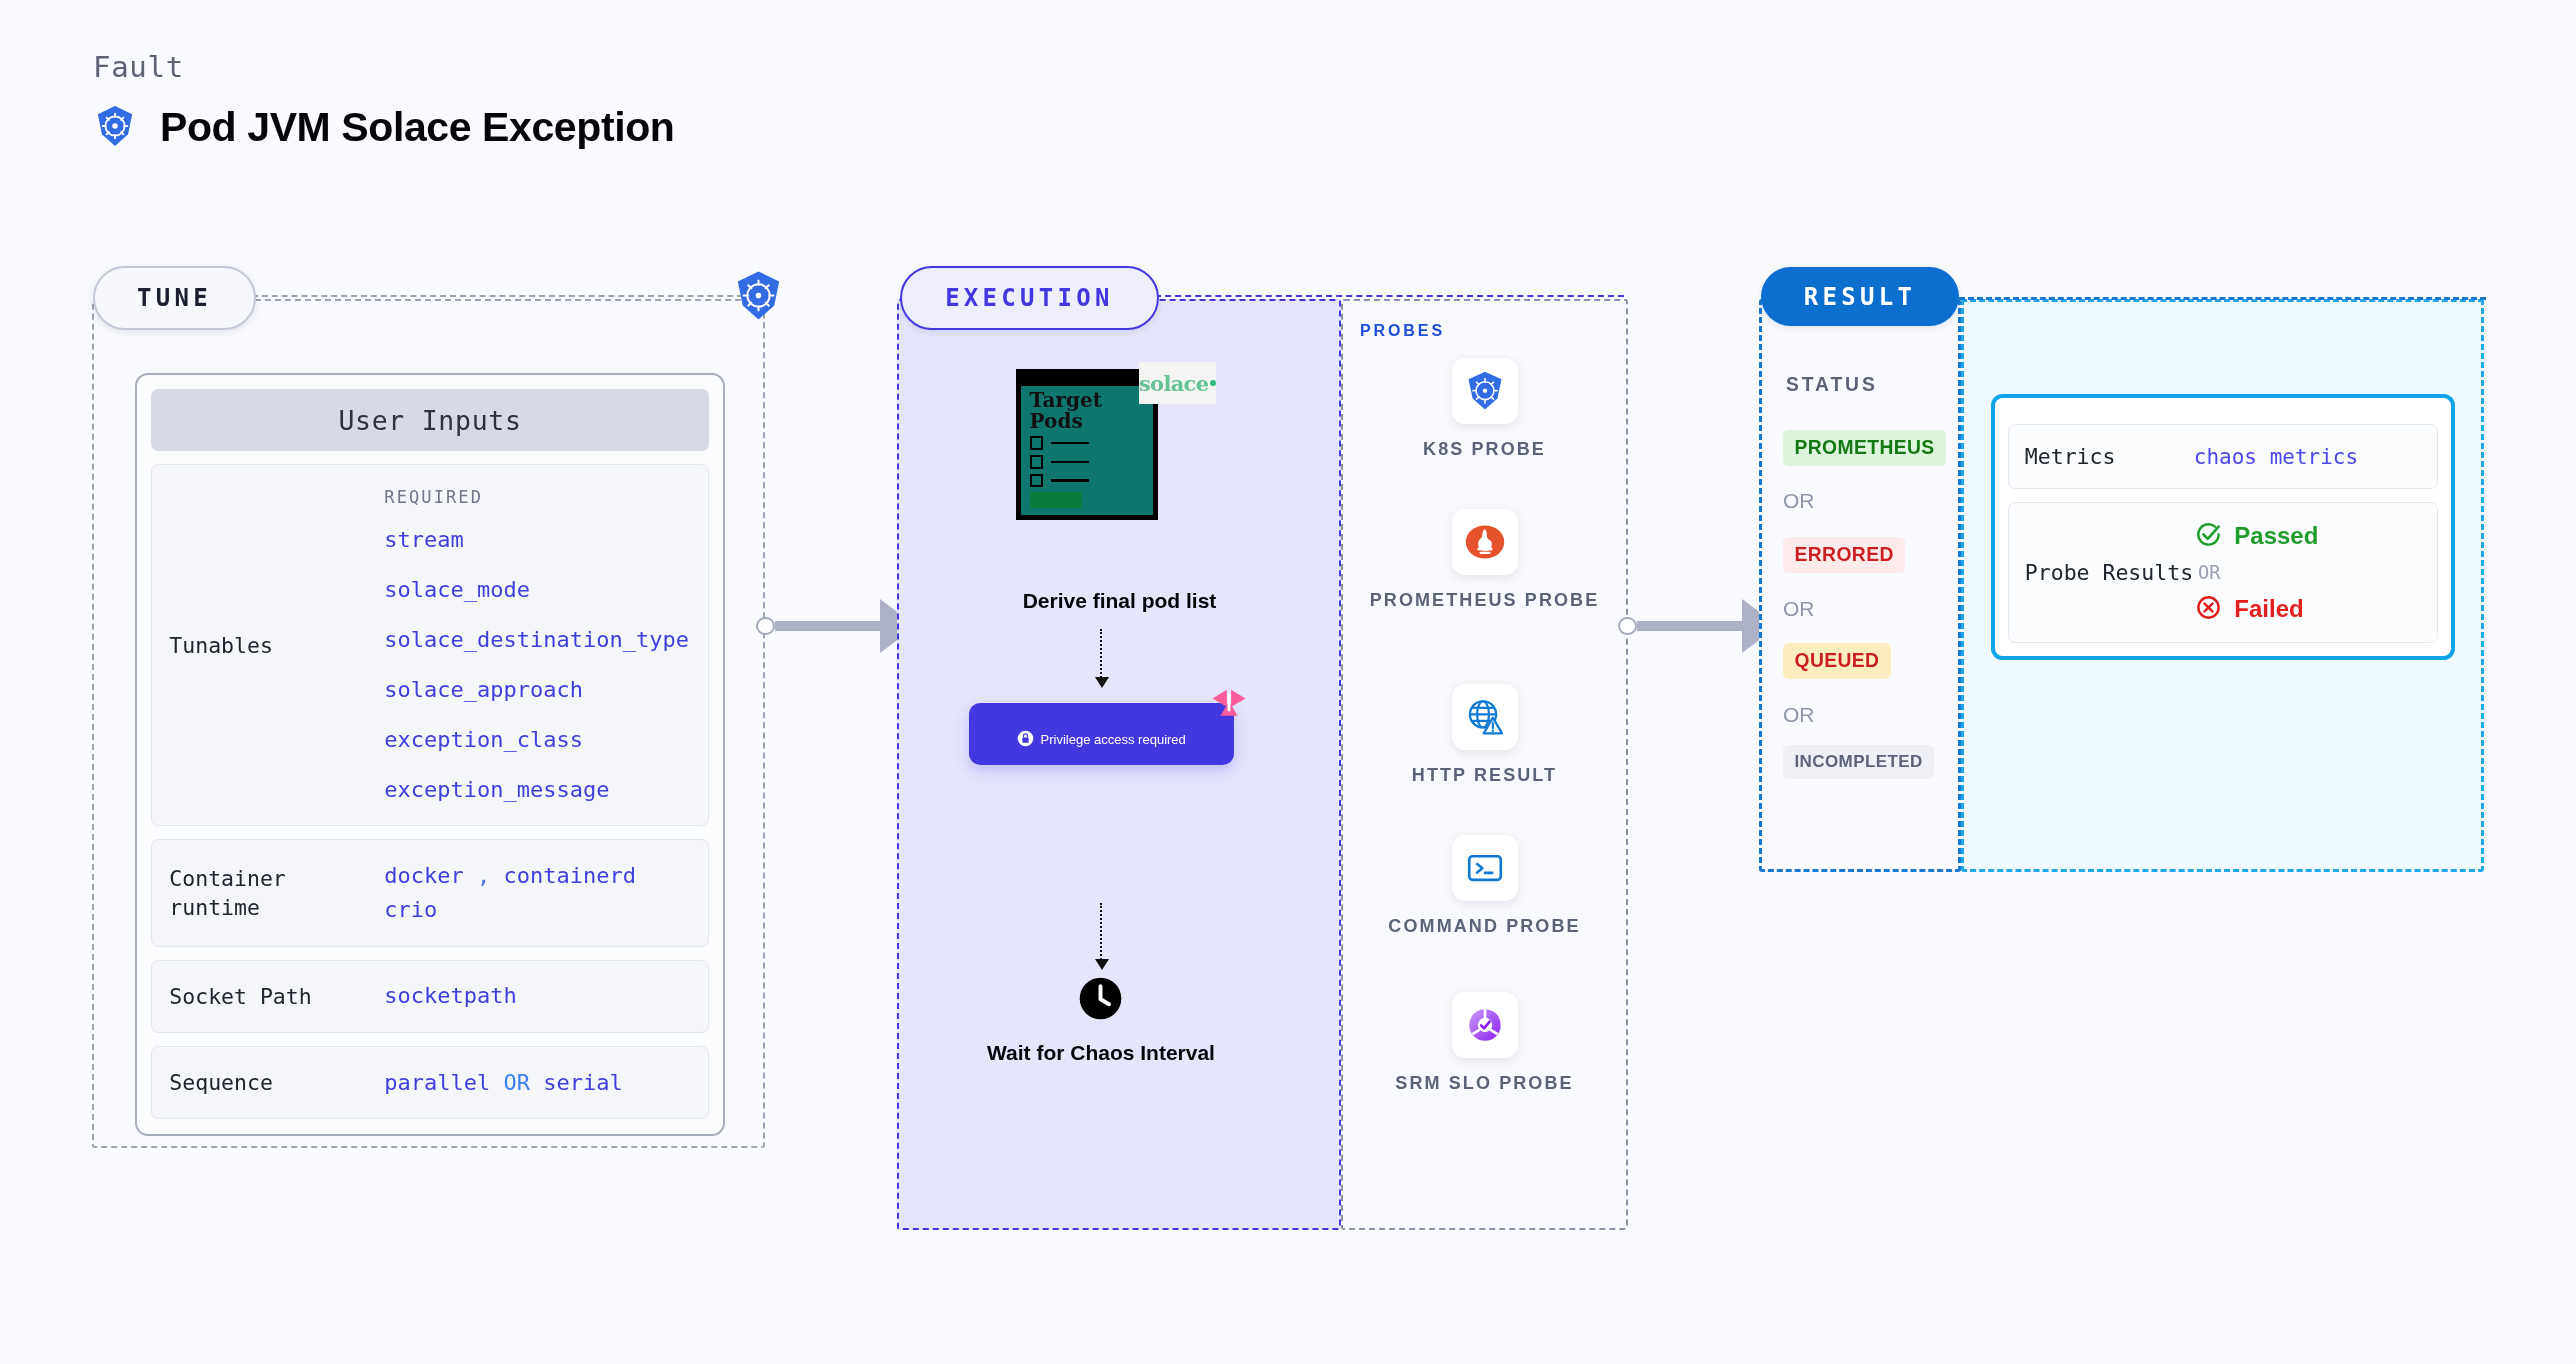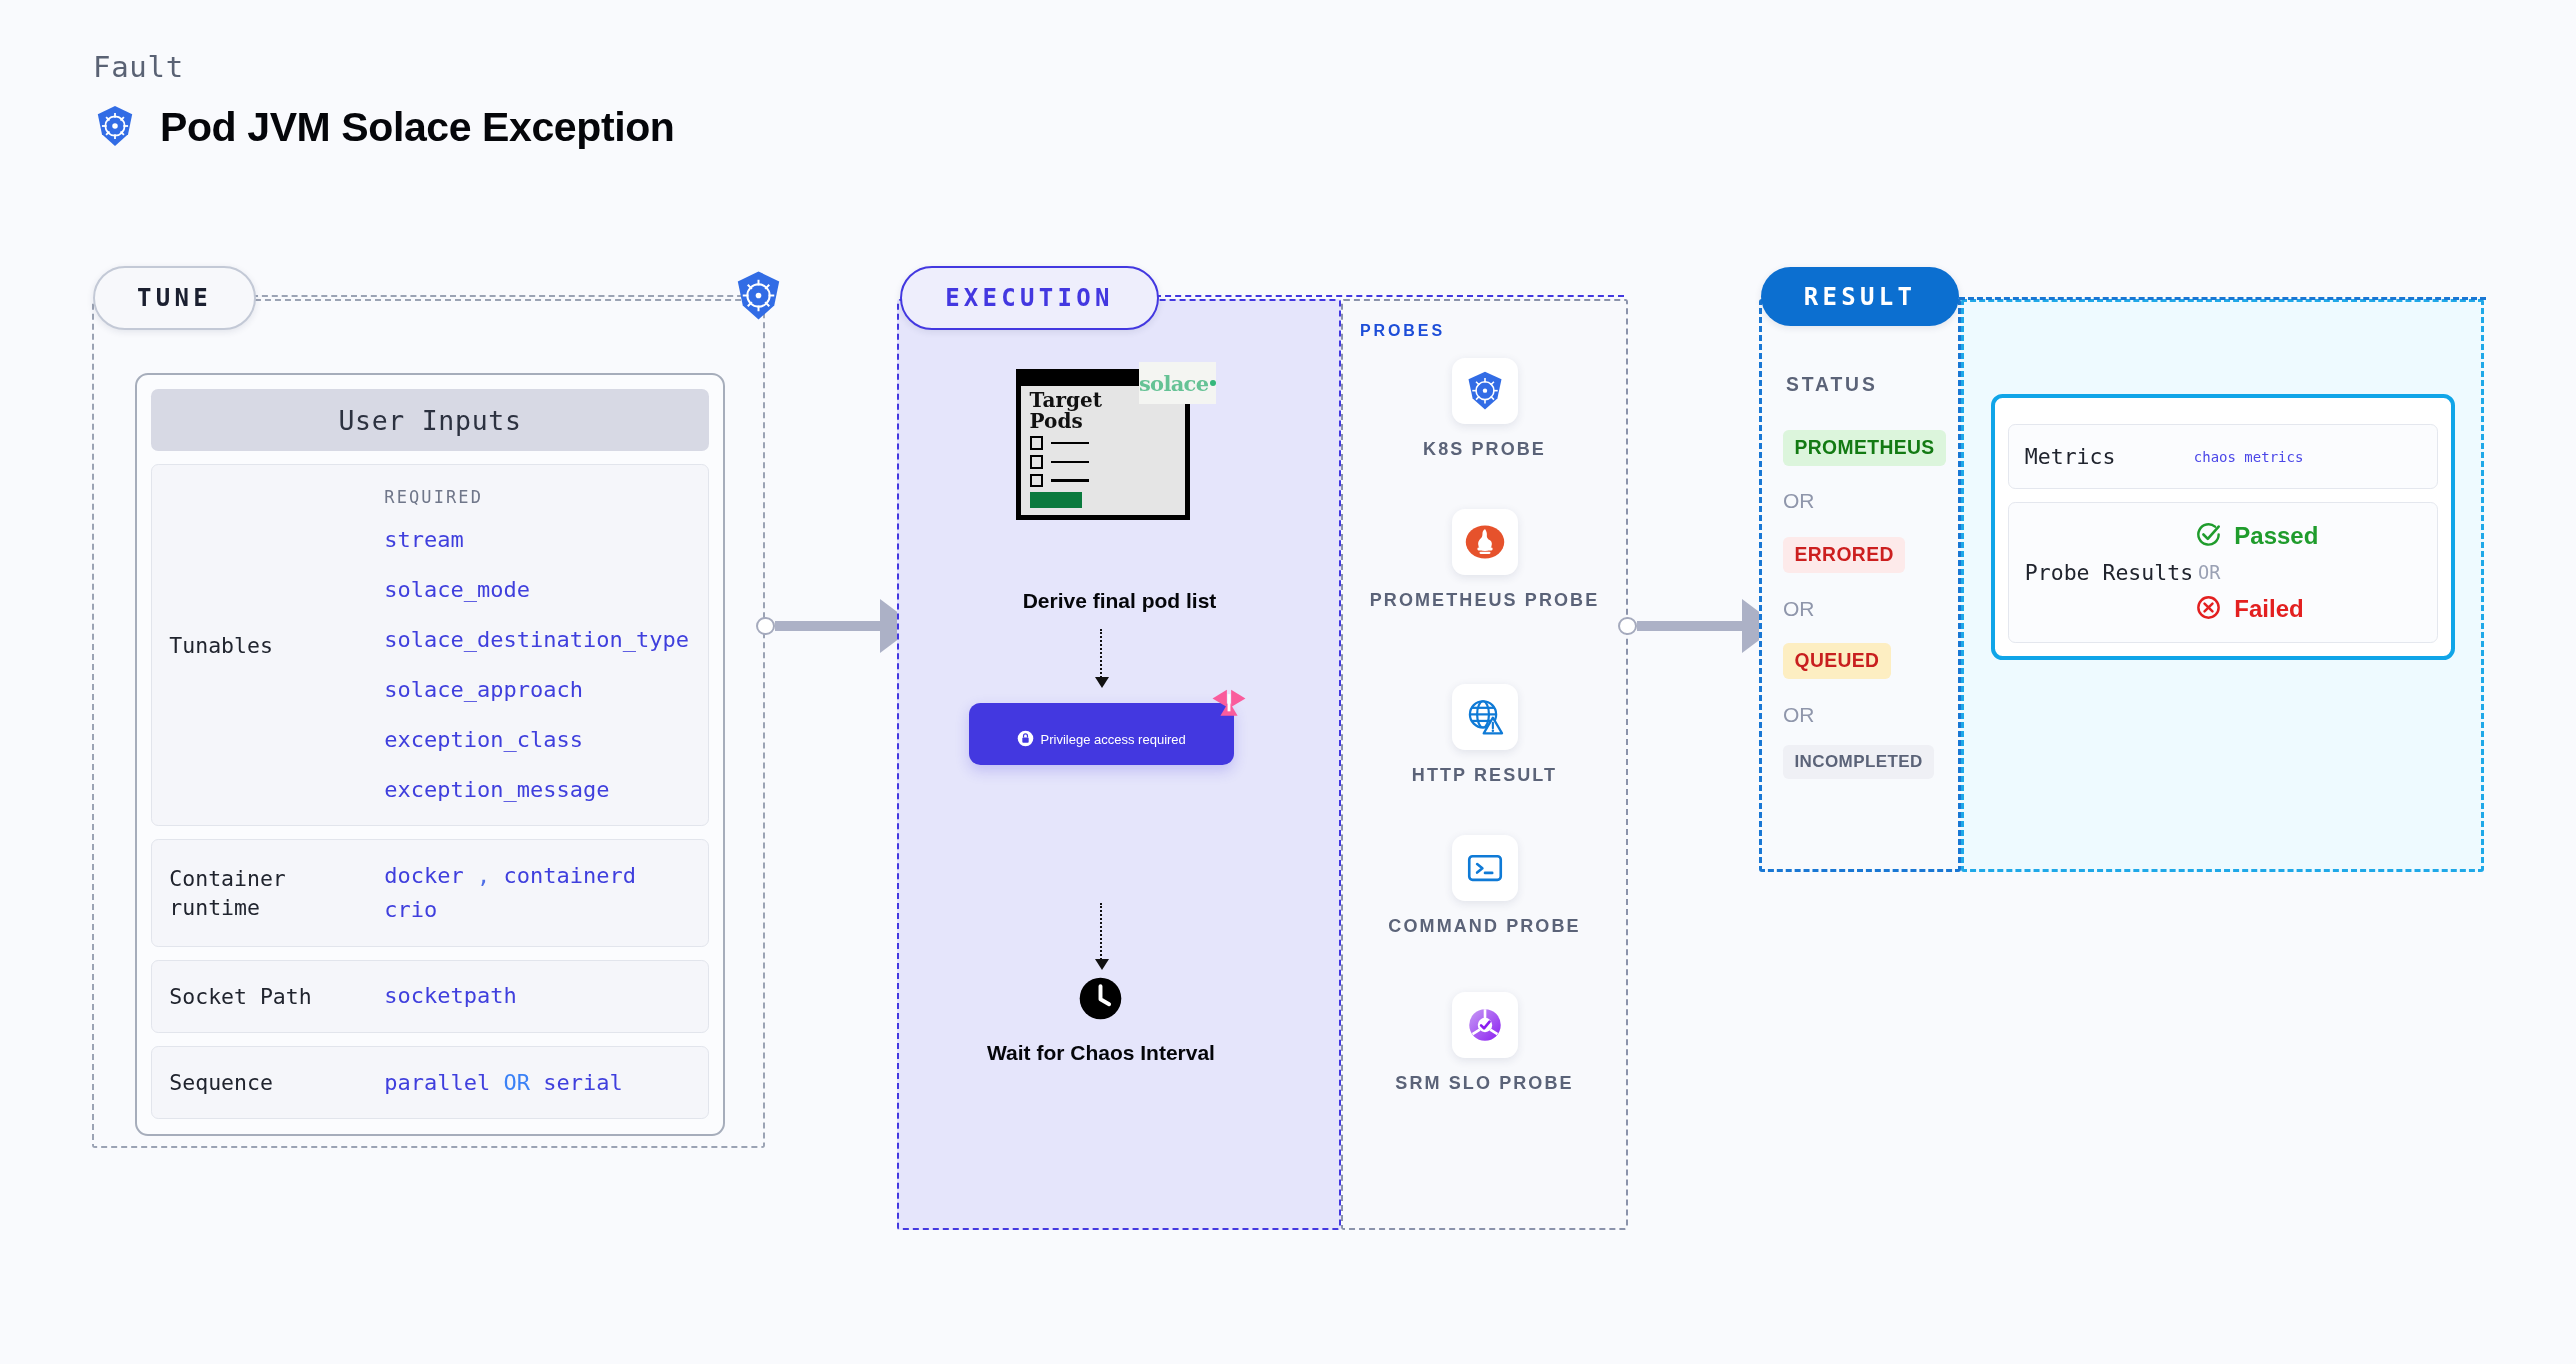--- a/index.html
+++ b/index.html
@@ -137,21 +137,21 @@
     display: flex; align-items: center; justify-content: center;
   }
   .probe-label {
     margin-top: 11.5px; font-size: 18px; letter-spacing: 2.1px; color: #5b6378;
     font-weight: bold; text-align: center; line-height: 1.5;
   }
 
   
   #targetpods-wrap { position: absolute; left: 1016px; top: 378px; }
   #doc {
-    width: 174px; height: 142px; background: #e5e5e5;
+    width: 142px; height: 142px; background: #0f766e;
     border: 5px solid #000; box-sizing: border-box; position: relative;
   }
   #doc-topbar { position: absolute; left: -5px; top: -14.3px; width: 149px; height: 17px; background: #000; }
   #doc-title {
     font-family: "DejaVu Serif", serif; font-weight: bold;
     font-size: 20px; line-height: 1.05; color: #111; margin: 7.2px 0 4.3px 8.6px;
   }
   .doc-line { display: flex; align-items: center; margin: 0 0 5px 8.6px; }
   .doc-box { width: 13.6px; height: 13.6px; border: 2.1px solid #000; box-sizing: border-box; }
   .doc-rule { width: 38px; height: 2.1px; background: #000; margin-left: 7.9px; }
@@ -237,21 +237,21 @@
     background: #d7d9e4; border-radius: 7.2px; height: 59px;
     display: flex; align-items: center; justify-content: center;
     font-family: "DejaVu Sans Mono", monospace; font-size: 26px; color: #4b5263;
   }
   .out-row {
     margin-top: 13px; border: 1.4px solid #e4e7ee; border-radius: 7.2px;
     background: #fbfcfe; display: flex; align-items: center;
     padding: 17px 15.8px; font-family: "DejaVu Sans Mono", monospace;
   }
   .out-row .label { width: 169px; flex: none; font-size: 21.5px; color: #20242e; line-height: 1.35; }
-  .out-row .value { font-size: 14px; color: #4b47e8; }
+  .out-row .value { font-size: 21px; color: #4b47e8; }
   .pr-line { display: flex; align-items: center; }
   .pr-pass { font-family: "Liberation Sans", sans-serif; font-size: 24px; font-weight: bold; color: #1f9c2c; margin-left: 11.5px; }
   .pr-fail { font-family: "Liberation Sans", sans-serif; font-size: 24px; font-weight: bold; color: #e32020; margin-left: 11.5px; }
   .pr-or { font-family: "DejaVu Sans Mono", monospace; font-size: 18.6px; color: #9aa1b4; margin: 10px 0 10px 4.3px; }
 </style>
 </head>
 <body>
 
 <div id="header">
   <div id="fault-label">Fault</div>

